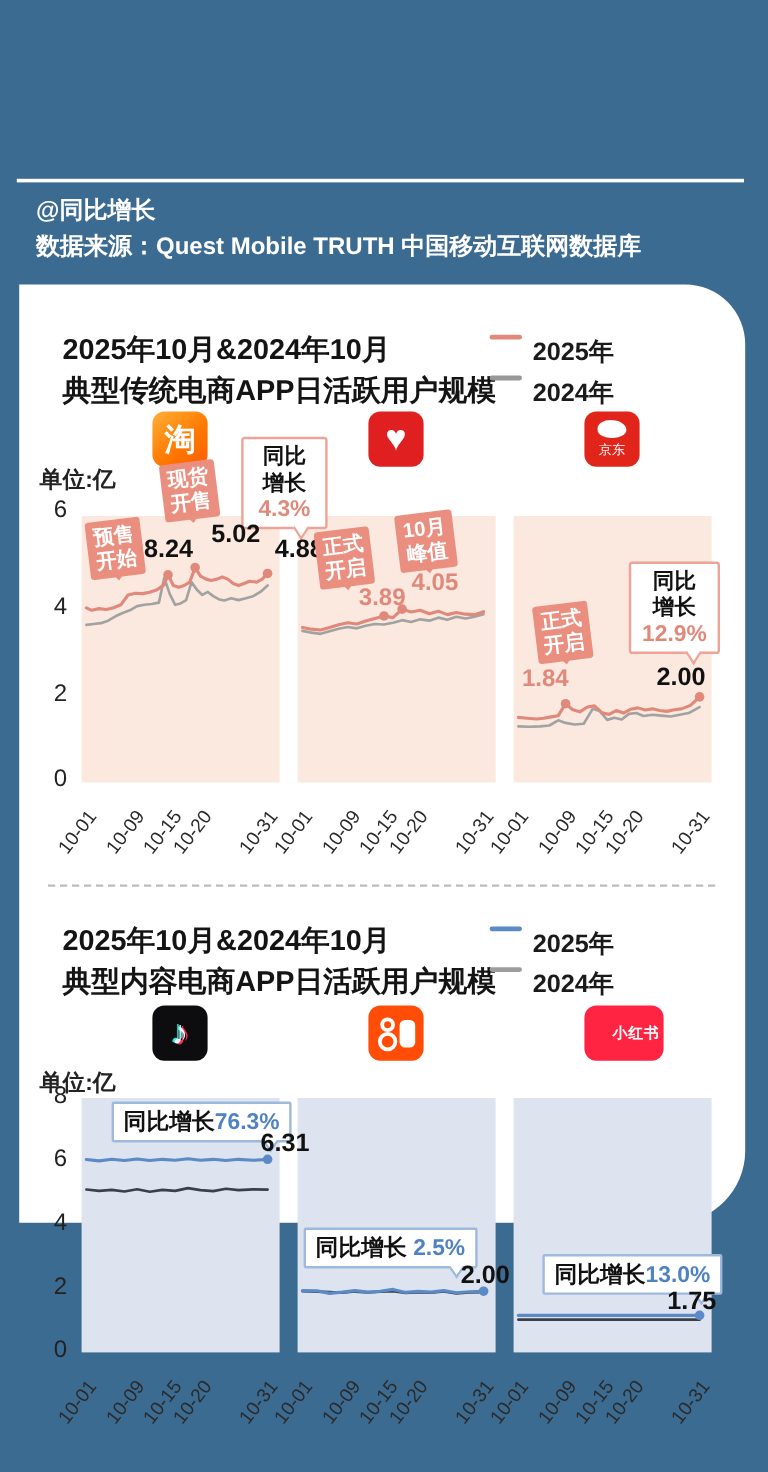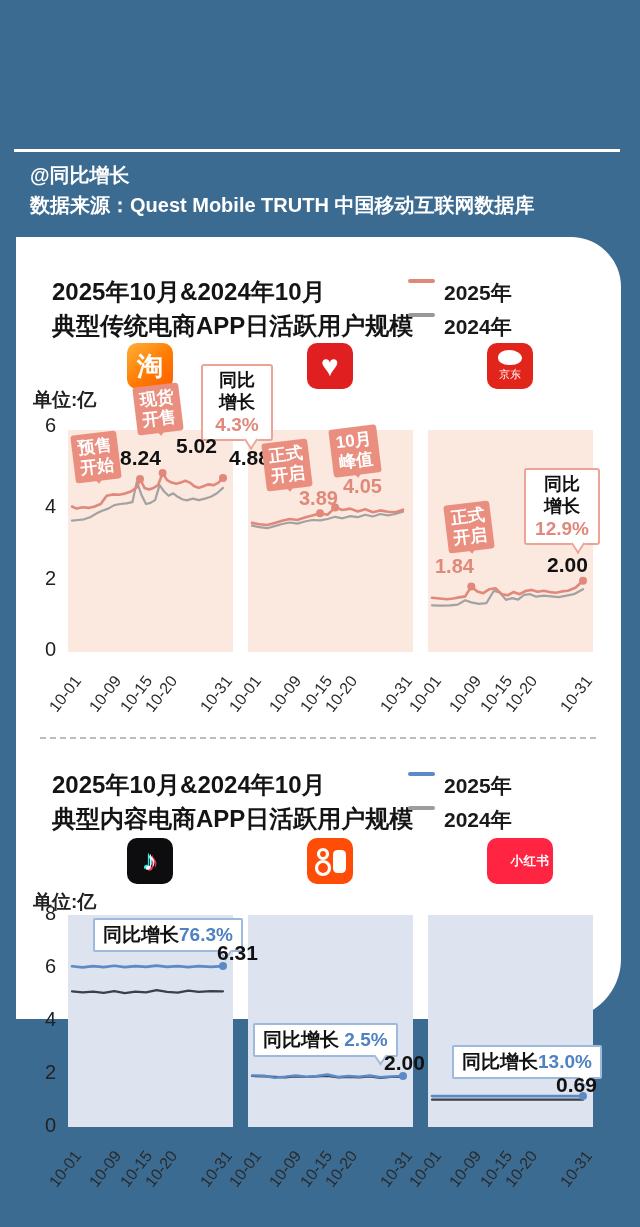--- a/index.html
+++ b/index.html
@@ -285,16 +285,16 @@
     <div class="val-black" style="left:184px;top:704px;margin-left:17px;">6.31</div>
 
     <div class="bcallout" style="left:237px;top:786px;">
       <span class="bl-black">同比增长 </span><span class="bl-blue">2.5%</span>
     </div>
     <div class="val-black" style="left:368px;top:814px;">2.00</div>
 
     <div class="bcallout" style="left:436px;top:808px;">
       <span class="bl-black">同比增长</span><span class="bl-blue">13.0%</span>
     </div>
-    <div class="val-black" style="left:540px;top:836px;">0.69</div>
+    <div class="val-black" style="left:540px;top:836px;">1.75</div>
 
   </div>
 </div>
 
 </body></html>

